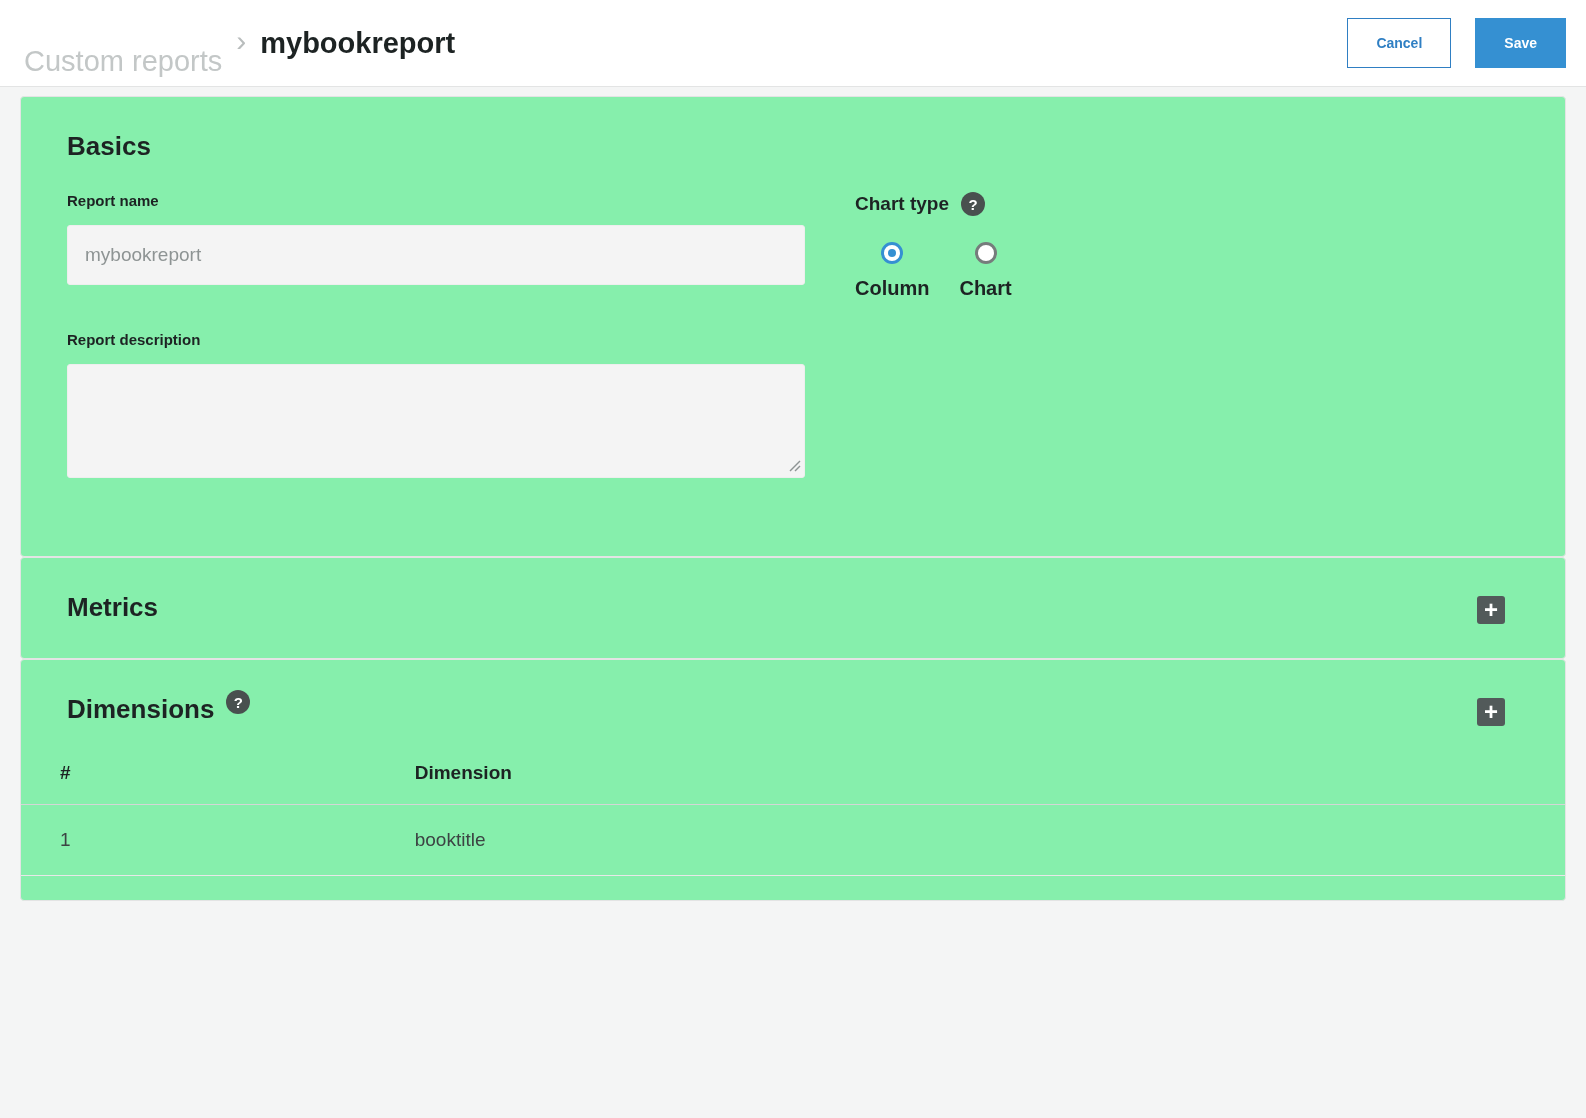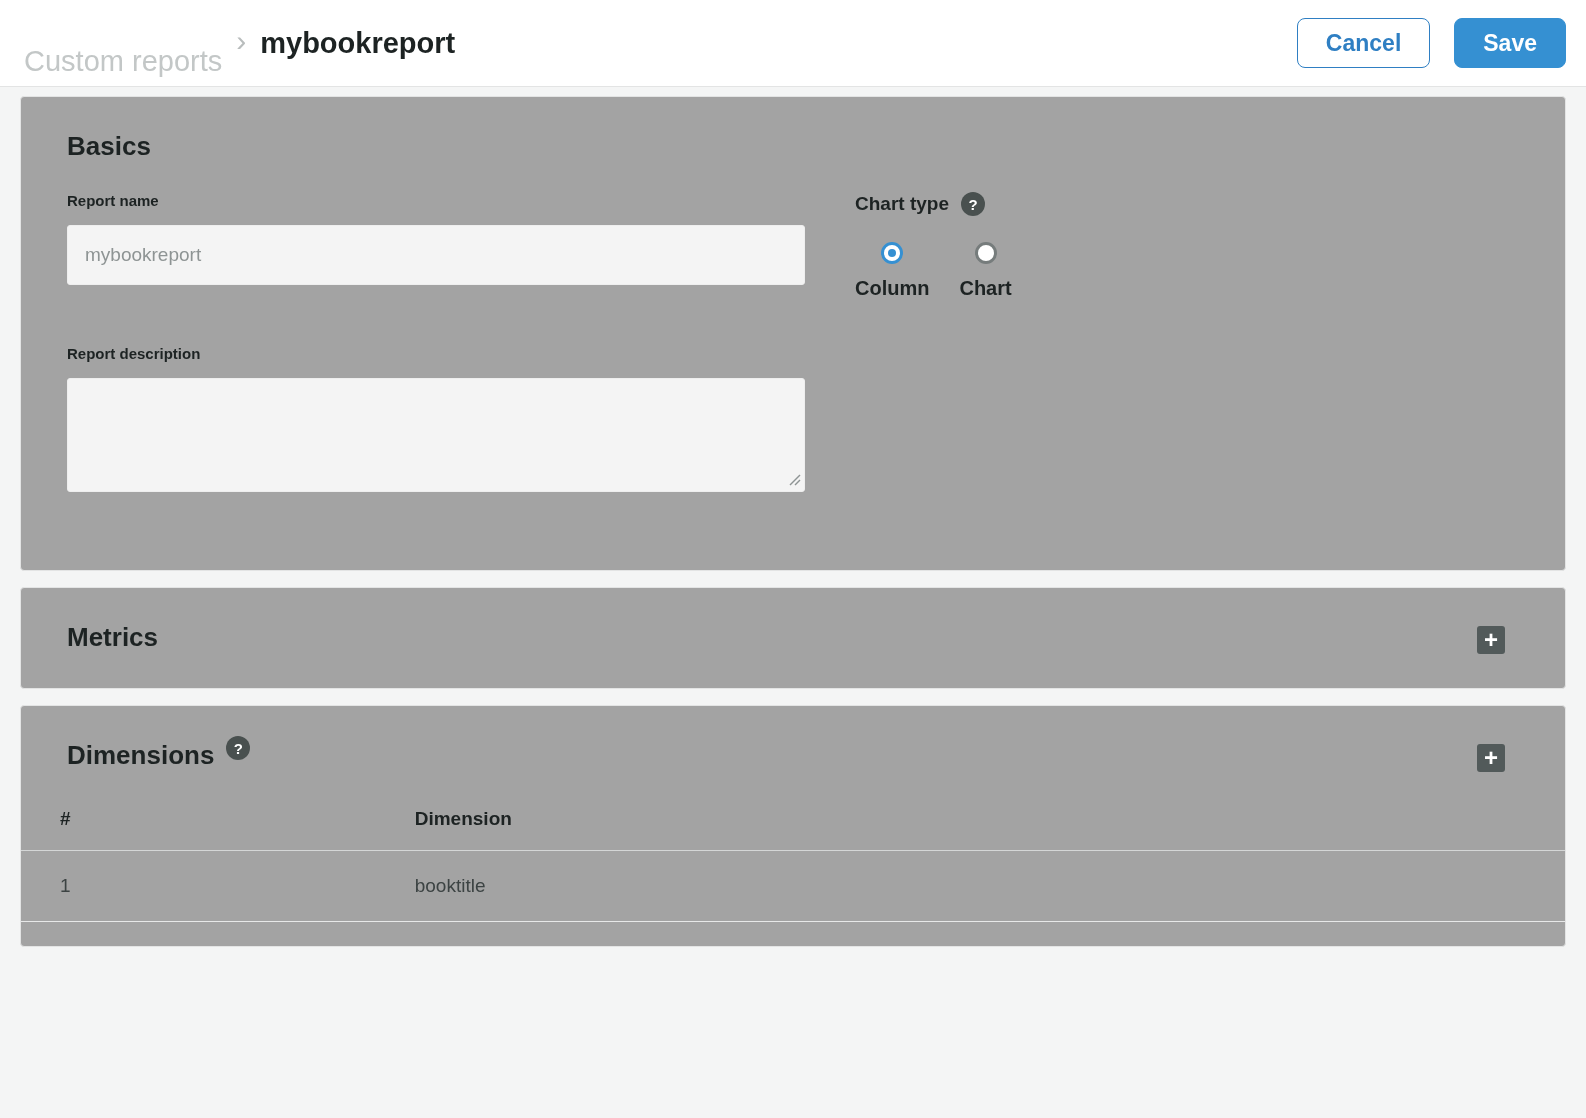--- a/index.html
+++ b/index.html
@@ -28,46 +28,46 @@
     gap: 14px;
     font-size: 29px;
   }
   .crumb-root { color: #c3c7c7; cursor: pointer; margin-top: 36px; }
   .crumb-sep  { color: #b9bdbd; font-size: 30px; transform: translateY(-2px); }
   .crumb-current { font-weight: 700; color: #1d2323; }
 
   .top-actions { display: flex; align-items: center; gap: 24px; }
   .btn {
     height: 50px;
-    border-radius: 8px;
-    font-size: 23px;
+    border-radius: 0;
+    font-size: 14px;
     font-weight: 600;
     font-family: "Liberation Sans", sans-serif;
     cursor: pointer;
     padding: 0 28px;
   }
   .btn-cancel {
     background: #ffffff;
     color: #2f7fc3;
     border: 1px solid #2f7fc3;
   }
   .btn-save {
     background: #3590d2;
     color: #ffffff;
     border: 1px solid #3590d2;
   }
 
   
   main { padding: 9px 20px 22px; }
   .card {
-    background: #a3a3a3;
+    background: #86efac;
     border: 1px solid #e3e4e4;
     border-radius: 4px;
   }
-  .card + .card { margin-top: 16px; }
+  .card + .card { }
   h2 {
     margin: 0;
     font-size: 26px;
     font-weight: 700;
     color: #1d2323;
   }
 
   
   .card-basics { padding: 34px 46px 78px; }
   .basics-grid { display: flex; margin-top: 30px; }
@@ -86,21 +86,21 @@
     height: 60px;
     background: #f4f4f4;
     border: 1px solid #eeeeee;
     border-radius: 3px;
     font-size: 19px;
     font-family: "Liberation Sans", sans-serif;
     color: #8e9494;
     padding: 0 17px;
     outline: none;
   }
-  .desc-label { margin-top: 60px; }
+  .desc-label { margin-top: 46px; }
   .textarea-wrap { position: relative; width: 738px; }
   .desc-textarea {
     width: 100%;
     height: 114px;
     background: #f4f4f4;
     border: 1px solid #eeeeee;
     border-radius: 3px;
     resize: none;
     outline: none;
     font-family: "Liberation Sans", sans-serif;

